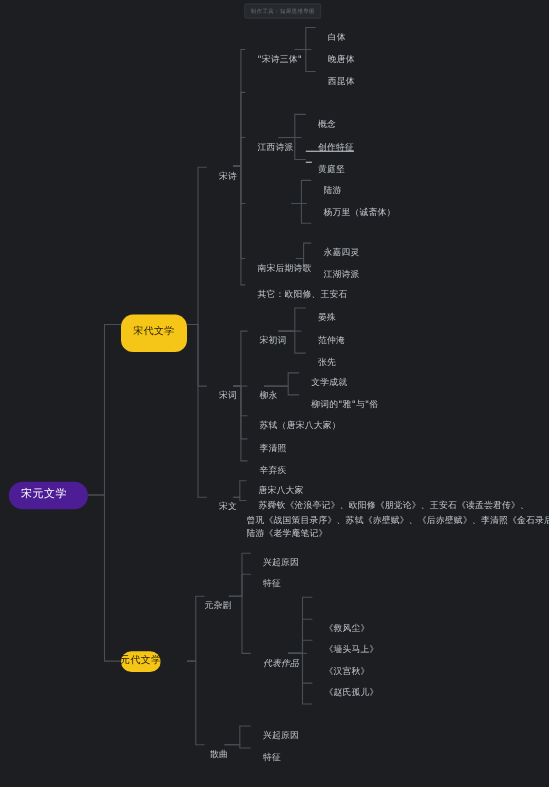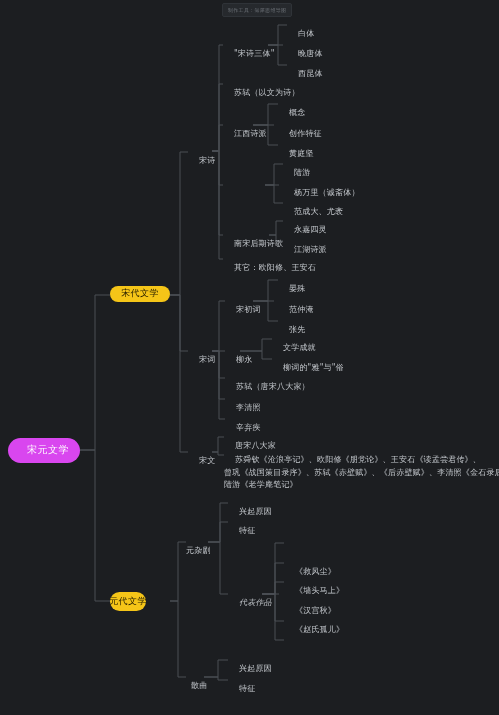--- a/index.html
+++ b/index.html
@@ -19,22 +19,22 @@
   
   .txt{
     font-size:8px;
     color:#c5c9ce;
     letter-spacing:.2px;
   }
   .txt.multi{line-height:1.55;}
 
   
   .pill-root{
-    display:flex;align-items:center;justify-content:flex-end;
-    background:#d946ef;
+    display:flex;align-items:center;justify-content:flex-start;
+    background:#4c1d95;
     color:#ffffff;
     border-radius:14px;
     font-size:10px;
     padding:0 11px;
     height:25px;
     box-sizing:border-box;
     letter-spacing:.5px;
   }
   
   .pill-l1{
@@ -138,21 +138,21 @@
 
       <path d="M204,677 H218 V660 H228"></path>
       <path d="M204,677 H218 V680 H228"></path>
     </g>
   </svg>
 
   <div class="node pill-root" style="left:8px;top:438px;width:72px;height:25px;">
     <span>宋元文学</span>
   </div>
 
-  <div class="node pill-l1" style="left:110px;top:286px;width:60px;height:16px;">
+  <div class="node pill-l1" style="left:110px;top:286px;width:60px;height:34px;">
     <span>宋代文学</span>
   </div>
   <div class="node pill-l1" style="left:110px;top:592px;width:36px;height:19px;">
     <span>元代文学</span>
   </div>
 
   <div class="node txt" style="left:188px;top:146px;">
     <span>宋诗</span>
   </div>
   <div class="node txt" style="left:188px;top:345px;">
@@ -168,45 +168,39 @@
   <div class="node txt" style="left:287px;top:19px;">
     <span>白体</span>
   </div>
   <div class="node txt" style="left:287px;top:39px;">
     <span>晚唐体</span>
   </div>
   <div class="node txt" style="left:287px;top:59px;">
     <span>西昆体</span>
   </div>
 
-  <div class="node txt" style="left:223px;top:78px;">
-    <span>苏轼（以文为诗）</span>
-  </div>
 
   <div class="node txt" style="left:223px;top:119px;">
     <span>江西诗派</span>
   </div>
   <div class="node txt" style="left:278px;top:98px;">
     <span>概念</span>
   </div>
-  <div class="node txt" style="left:278px;top:119px;">
+  <div class="node txt" style="left:278px;top:119px;text-decoration:underline;">
     <span>创作特征</span>
   </div>
   <div class="node txt" style="left:278px;top:139px;">
     <span>黄庭坚</span>
   </div>
 
   <div class="node txt" style="left:283px;top:158px;">
     <span>陆游</span>
   </div>
   <div class="node txt" style="left:283px;top:178px;">
     <span>杨万里（诚斋体）</span>
-  </div>
-  <div class="node txt" style="left:283px;top:197px;">
-    <span>范成大、尤袤</span>
   </div>
 
   <div class="node txt" style="left:223px;top:229px;">
     <span>南宋后期诗歌</span>
   </div>
   <div class="node txt" style="left:283px;top:215px;">
     <span>永嘉四灵</span>
   </div>
   <div class="node txt" style="left:283px;top:235px;">
     <span>江湖诗派</span>

